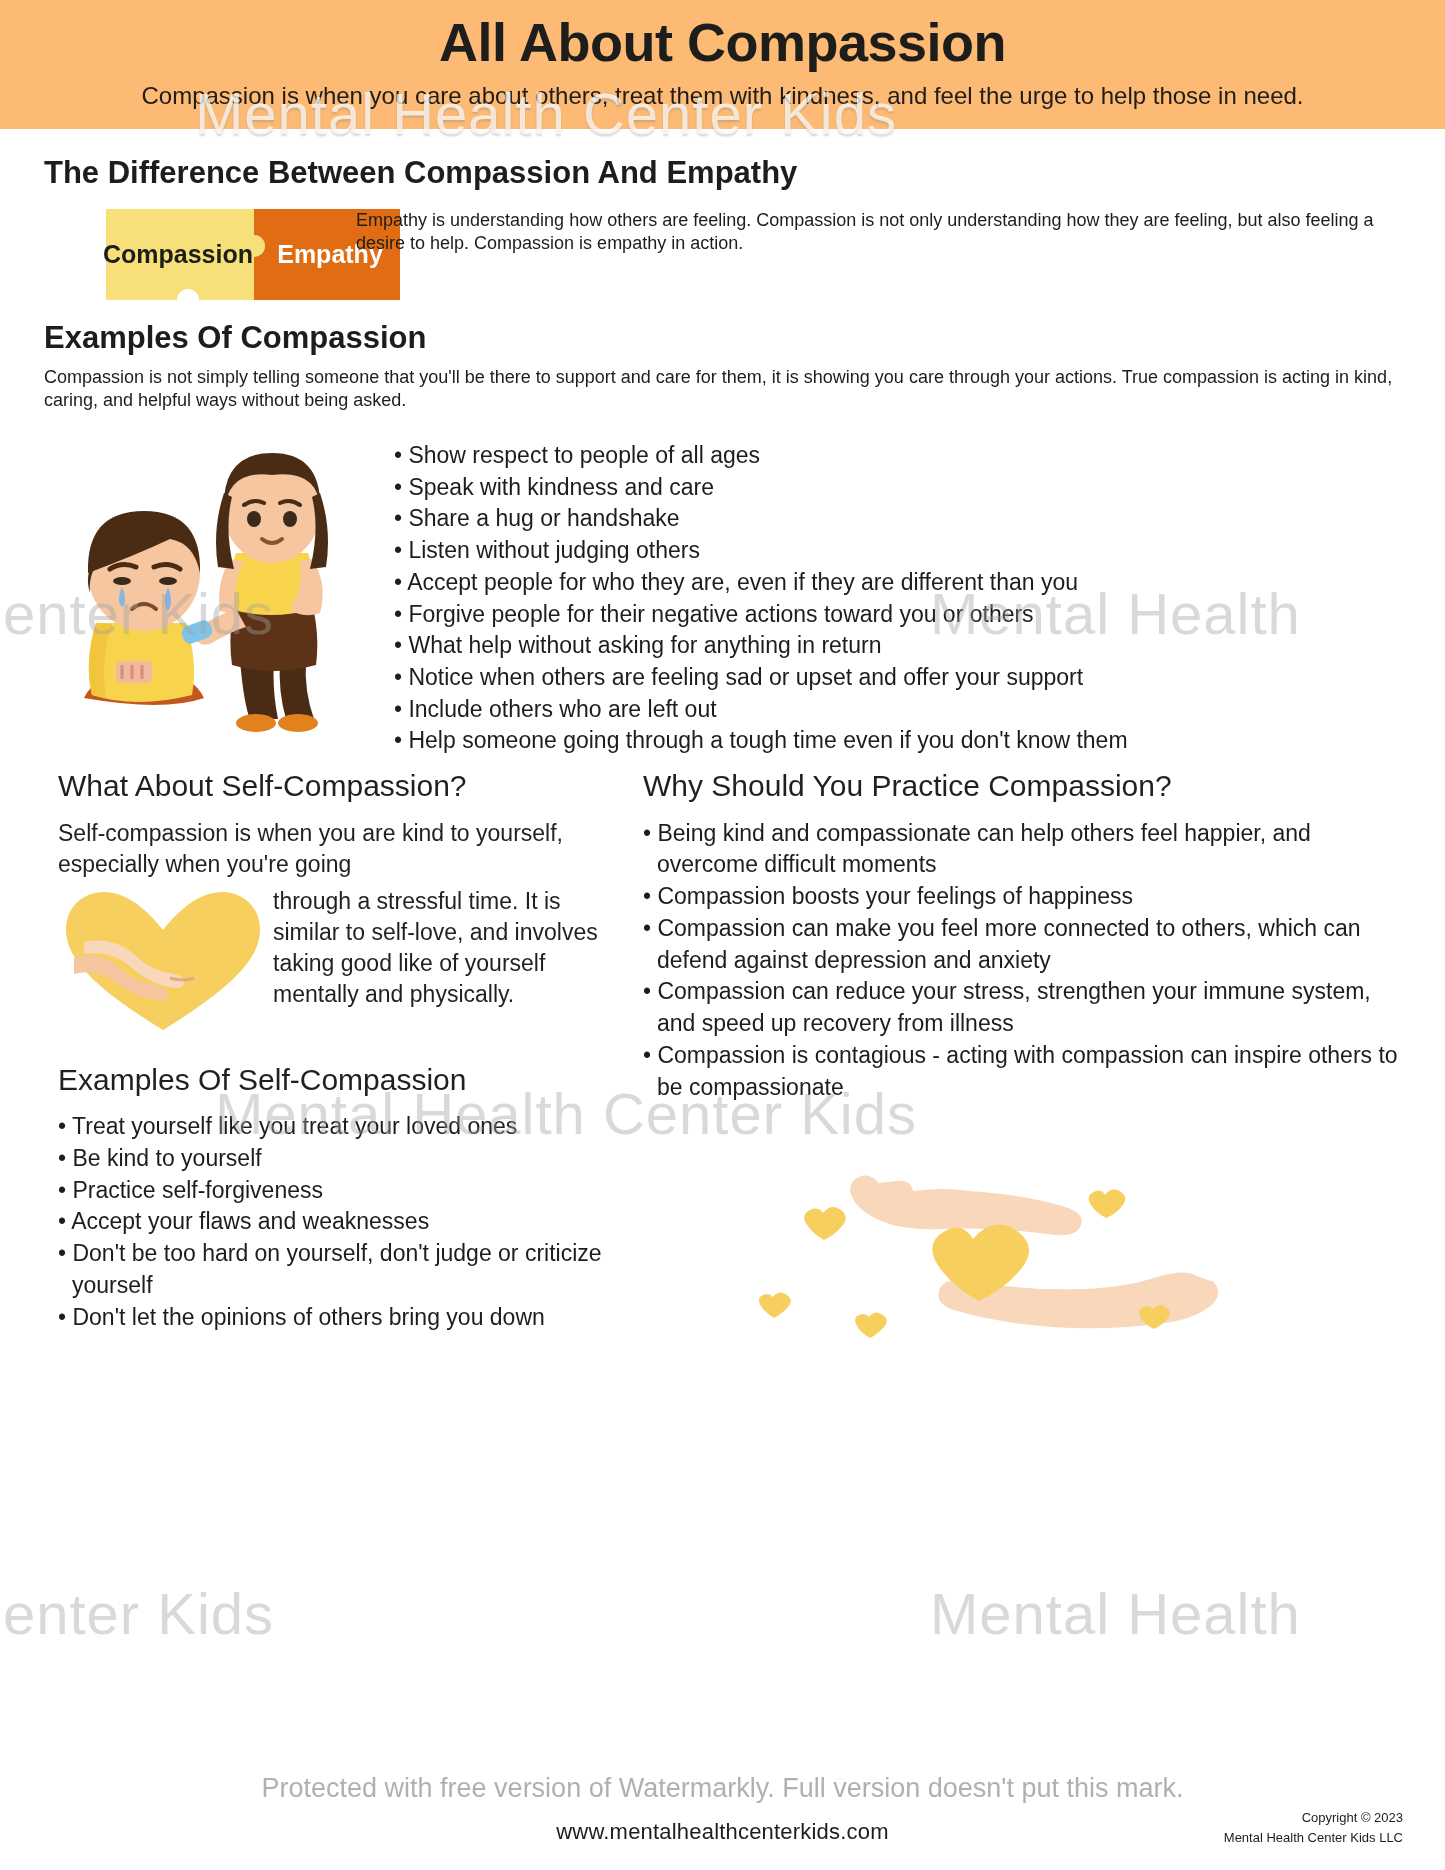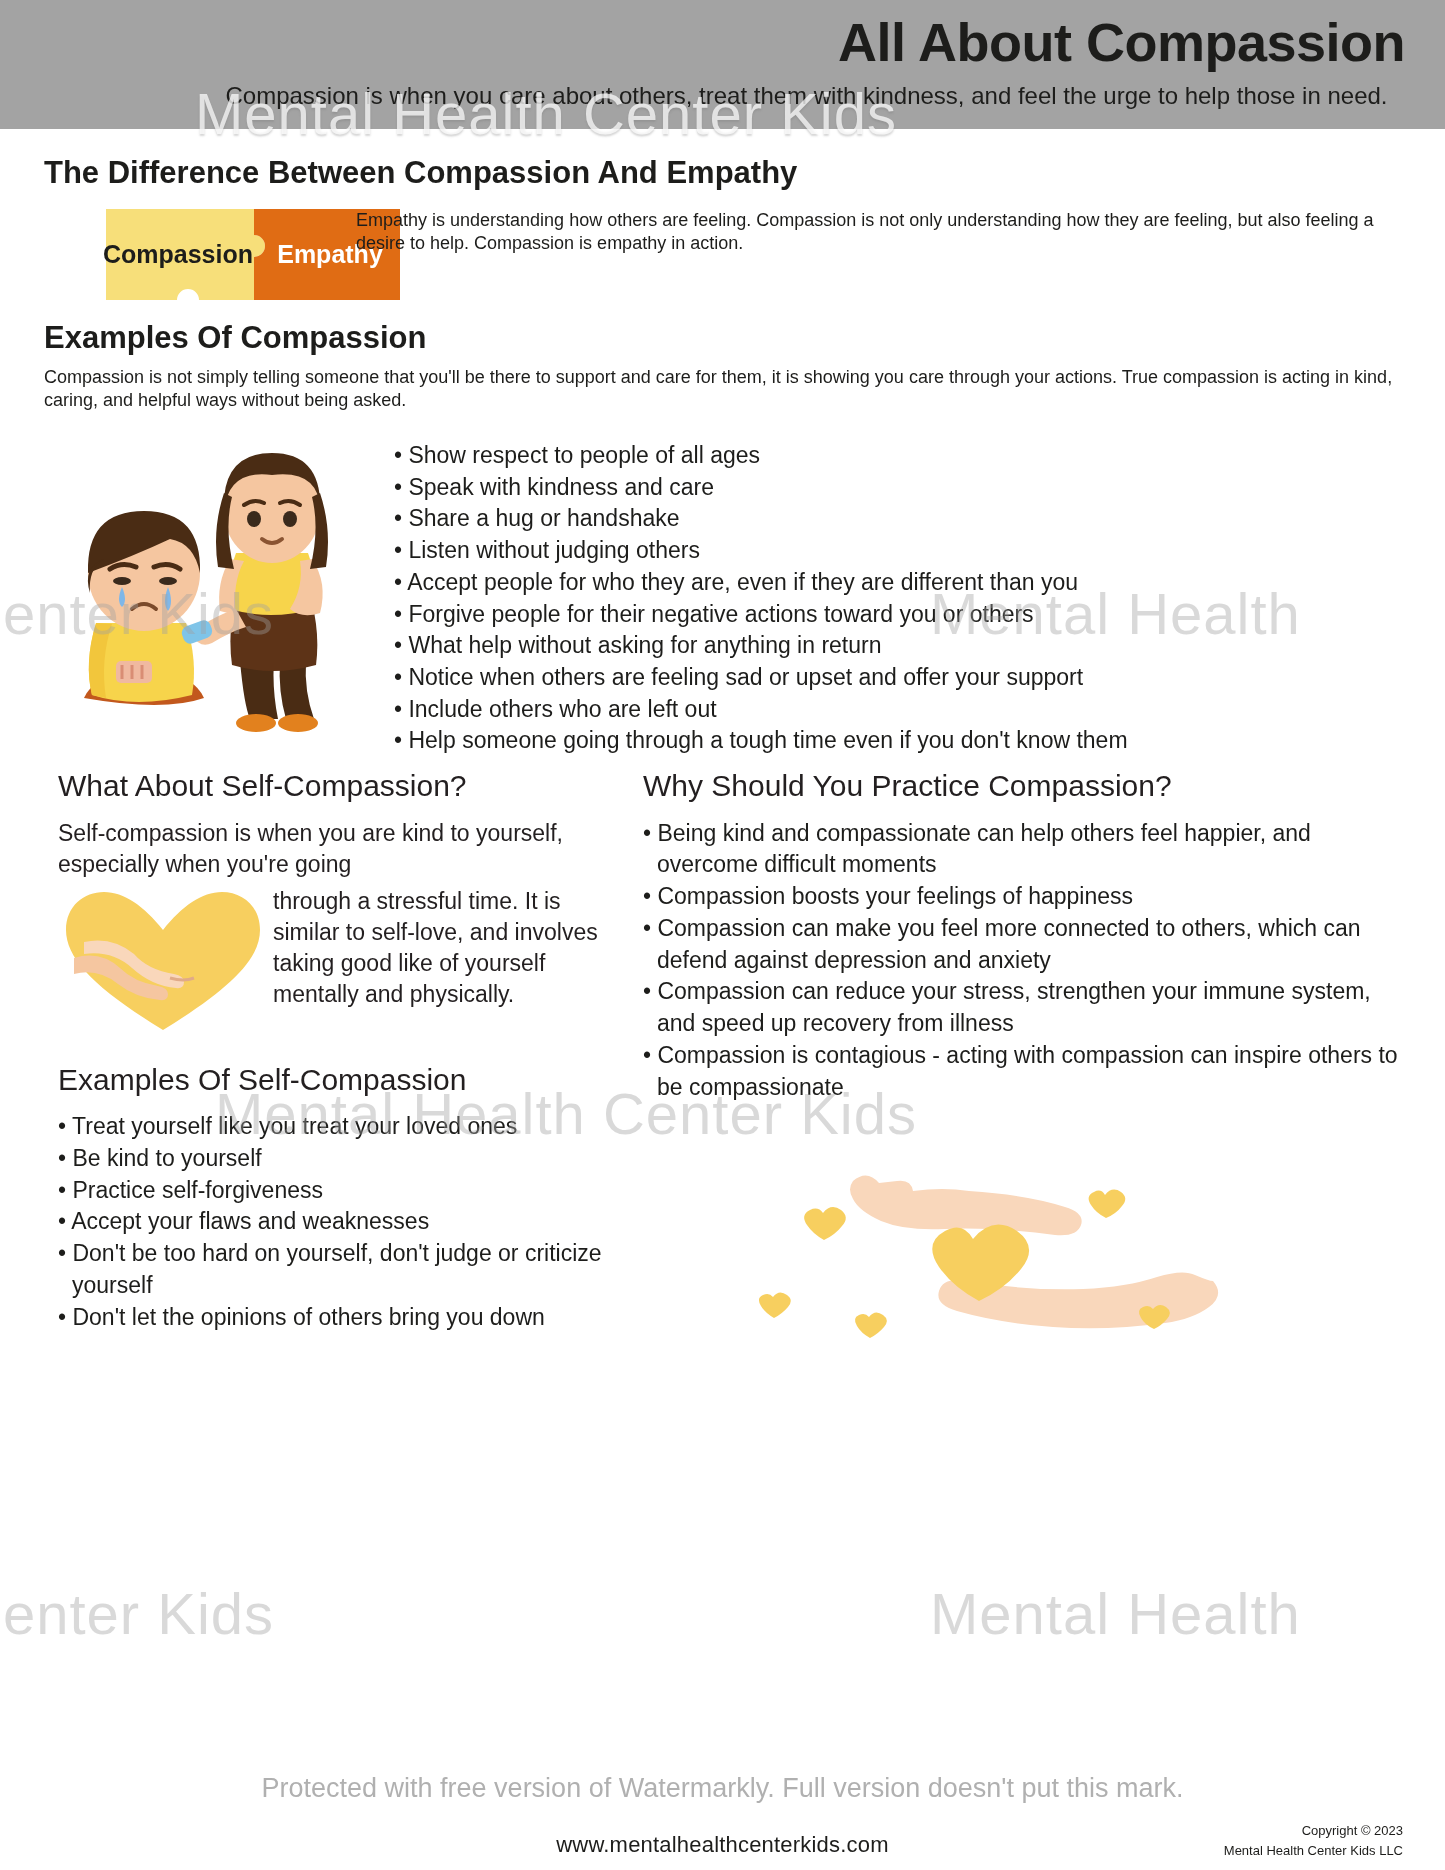--- a/index.html
+++ b/index.html
@@ -8,24 +8,24 @@
     width: 1445px; height: 1870px;
     background: #ffffff;
     font-family: "Liberation Sans", sans-serif;
     color: #231f20;
     position: relative;
     overflow: hidden;
   }
 
   
   .header {
-    background: #a3a3a3;
+    background: #fdba74;
     width: 100%;
     padding: 10px 40px 18px 40px;
-    text-align: right;
+    text-align: center;
     position: relative;
   }
   .header-title {
     font-size: 54px;
     font-weight: bold;
     letter-spacing: -0.5px;
     line-height: 1.05;
     margin: 4px 0 10px 0;
     color: #1d1d1b;
   }
@@ -84,21 +84,21 @@
   .heart-box { width: 215px; flex: 0 0 215px; }
   .heart-text { flex:1; font-size: 23px; line-height: 1.35; padding-top: 4px;}
 
   ul.bullets-right li { font-size: 23px; line-height: 1.38; }
 
   h2.col-title { font-size: 30px; font-weight: normal; margin: 6px 0 14px 0; line-height:1.15;}
 
   
   .footer {
     position: absolute;
-    bottom: 0; left: 0; width: 100%;
+    bottom: 13px; left: 0; width: 100%;
     padding: 0 40px 12px 40px;
   }
   .footer-url {
     text-align: center;
     font-size: 22px;
     color: #1d1d1b;
     letter-spacing: 0.2px;
   }
   .footer-copy {
     position: absolute;

